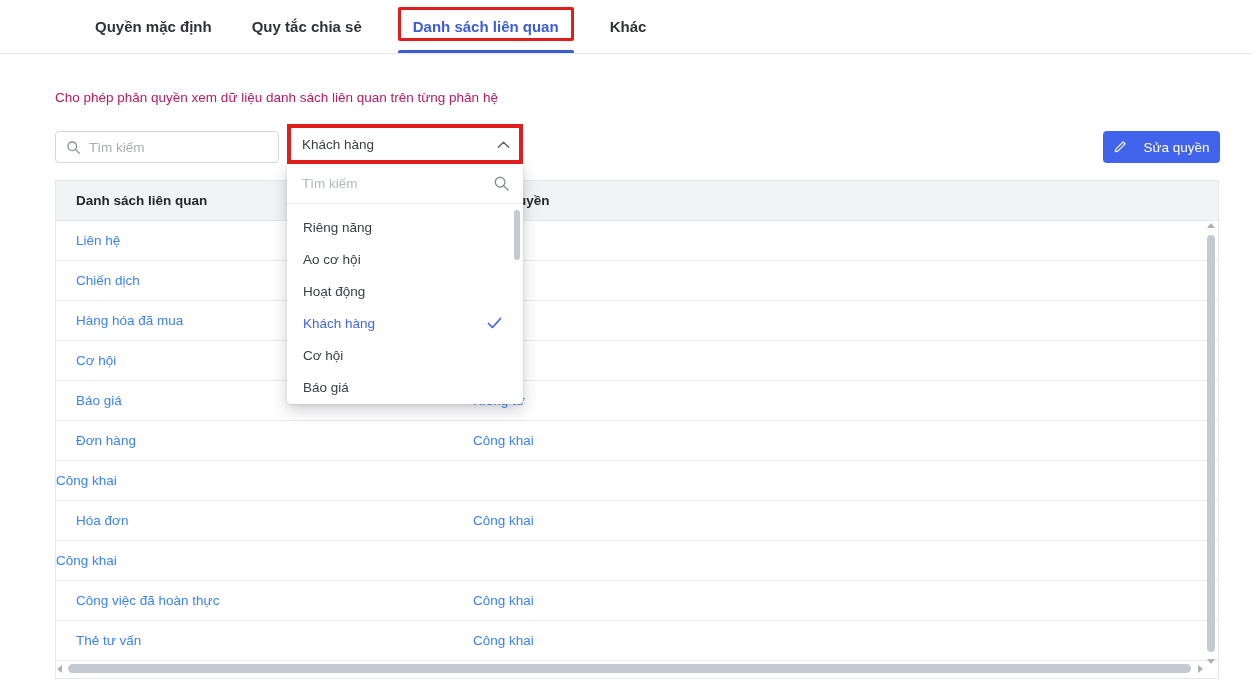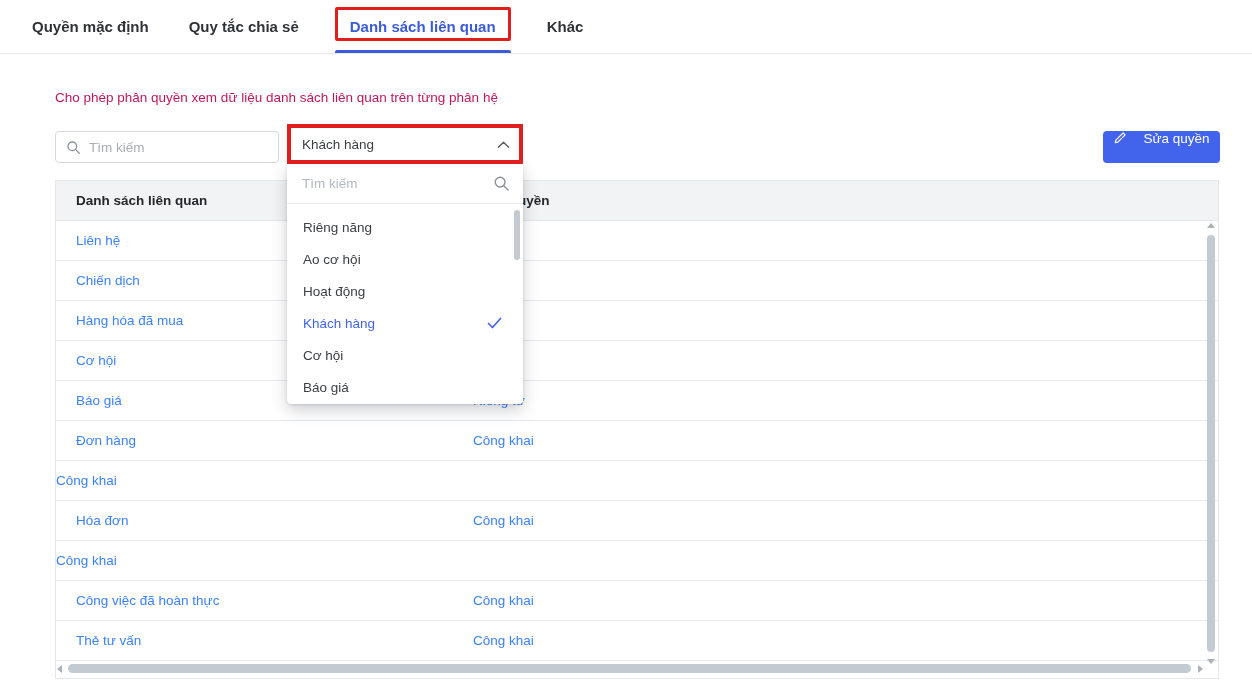--- a/index.html
+++ b/index.html
@@ -7,21 +7,21 @@
   .page {
     position:relative; width:1252px; height:683px; background:#ffffff;
     font-family:"Liberation Sans","DejaVu Sans",sans-serif; overflow:hidden;
     color:#3c4043;
   }
 
   
   .tabbar {
     position:absolute; left:0; top:0; width:100%; height:54px;
     border-bottom:1px solid #e8eaed; display:flex; align-items:stretch;
-    padding-left:30px; background:#fff;
+    padding-left:93px; background:#fff;
   }
   .tab {
     display:flex; align-items:center; margin-right:36px; padding:0 2px;
     font-size:15px; font-weight:700; color:#2e3338; position:relative; cursor:pointer;
     white-space:nowrap;
   }
   .tab.active { color:#3b5bdb; padding:0 13px; }
   .tab.active::after {
     content:""; position:absolute; left:-2px; right:-2px; bottom:0; height:3px;
     background:#3b5bdb; border-radius:2px 2px 0 0;
@@ -52,21 +52,21 @@
     border:4px solid #e11d1d; background:#fff; z-index:12;
     display:flex; align-items:center; justify-content:space-between;
     padding:0 9px 0 11px; cursor:pointer;
   }
   .select-value { font-size:13.5px; color:#3c4043; }
 
   .edit-btn {
     position:absolute; left:1103px; top:131px; width:117px; height:32px;
     background:#4263eb; border:none; border-radius:4px; color:#fff;
     font:13.5px "Liberation Sans","DejaVu Sans",sans-serif;
-    display:flex; align-items:flex-start; justify-content:center; gap:16px; cursor:pointer;
+    display:flex; align-items:center; justify-content:center; gap:16px; cursor:pointer;
   }
 
   
   .table {
     position:absolute; left:55px; top:180px; width:1164px; height:499px;
     border:1px solid #e4e7eb; background:#fff;
   }
   .thead {
     height:40px; background:#f1f3f4; display:flex; align-items:center;
     font-size:13.5px; font-weight:700; color:#24282c;

